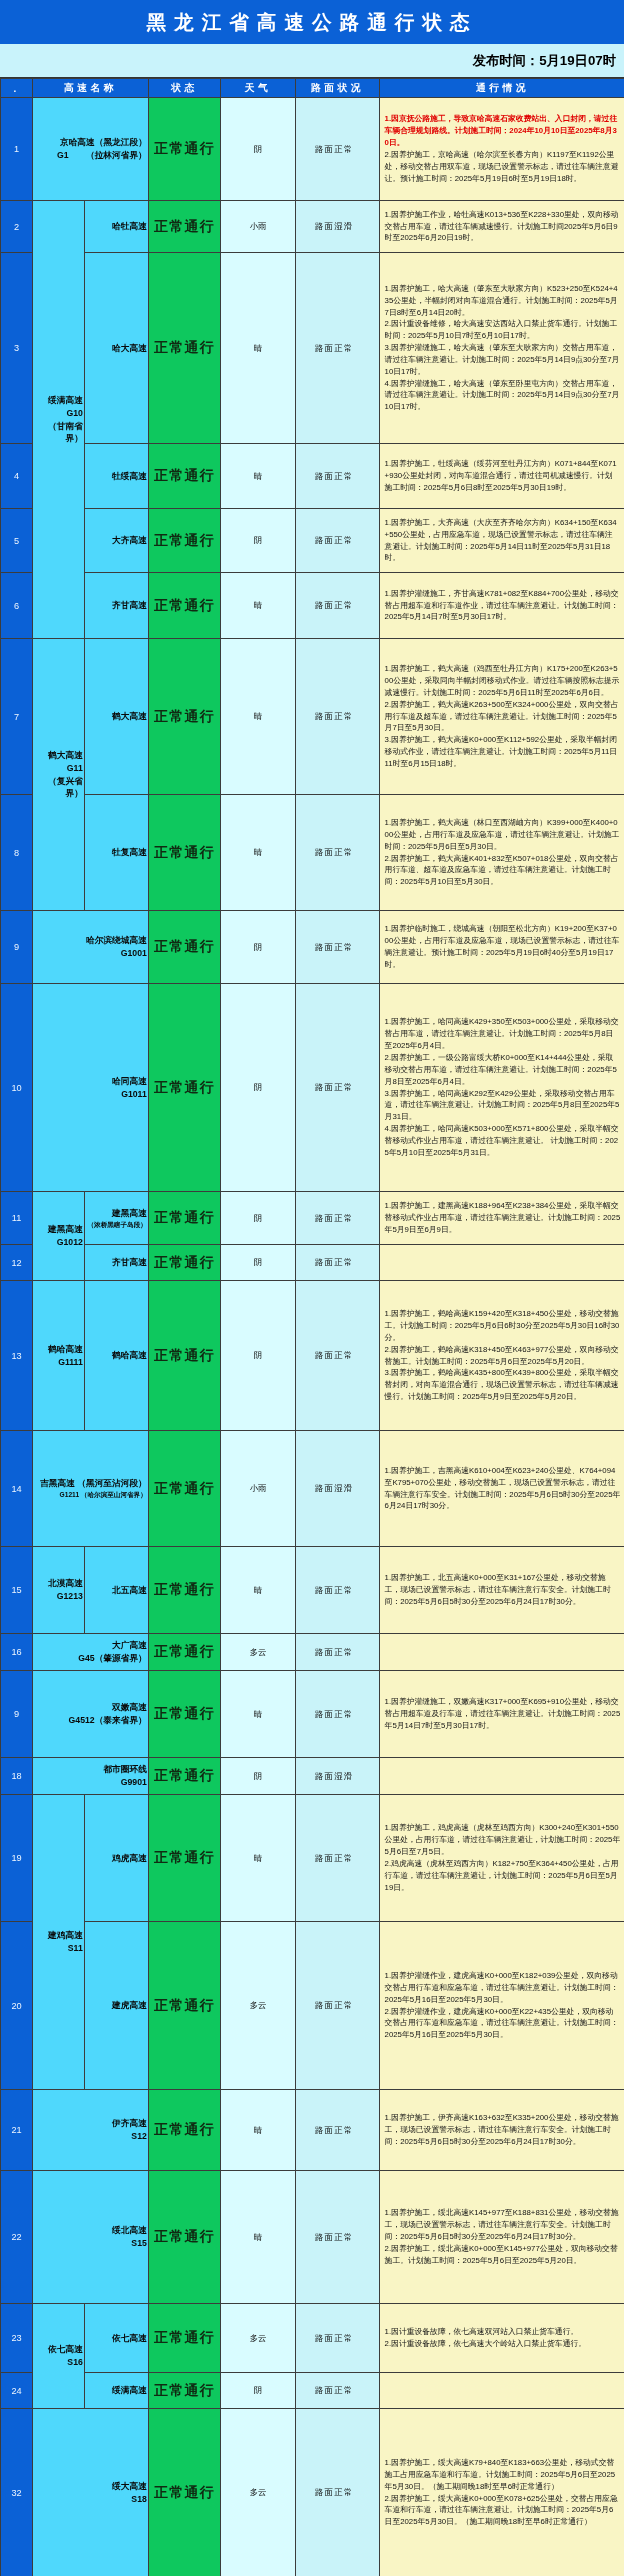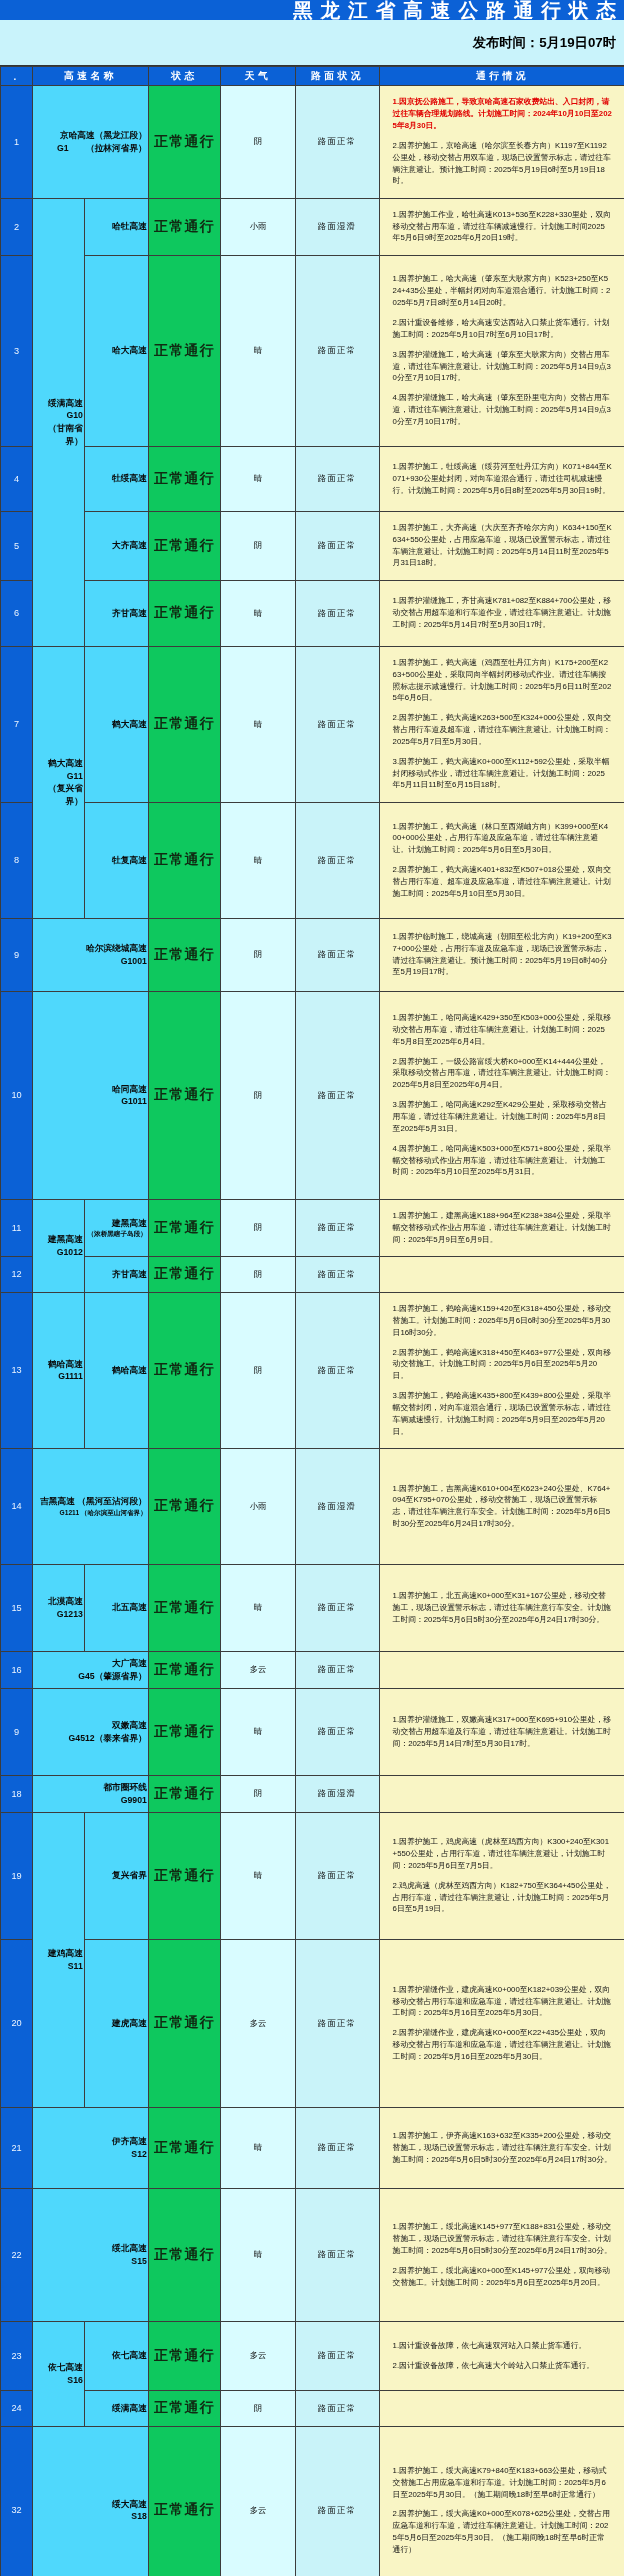--- a/index.html
+++ b/index.html
@@ -1,31 +1,31 @@
 <!DOCTYPE html>
 <html style="font-size:9.2px"><head>
 <meta charset="utf-8">
 <style>
   html,body{margin:0;padding:0;background:#ffffff;}
   body{width:624px;font-family:"Liberation Sans","DejaVu Sans",sans-serif;color:#111;}
-  .title-bar{background:#0b61d6;height:20px;display:flex;align-items:center;justify-content:flex-end;}
+  .title-bar{background:#0b61d6;height:44px;display:flex;align-items:center;justify-content:center;}
   .title-bar h1{margin:0;color:#ffffff;font-size:19.6px;font-weight:bold;letter-spacing:8px;}
-  .pub-bar{background:#c9f3fb;height:46px;display:flex;align-items:center;justify-content:flex-end;padding-right:8px;box-sizing:border-box;border-bottom:1.2px solid #333;}
+  .pub-bar{background:#c9f3fb;height:34px;display:flex;align-items:center;justify-content:flex-end;padding-right:8px;box-sizing:border-box;border-bottom:1.2px solid #333;}
   .pub-bar span{font-size:13.3px;font-weight:bold;color:#000;}
   table{border-collapse:collapse;width:624px;table-layout:fixed;}
   td,th{border:0.6px solid #3c3c3c;vertical-align:middle;word-break:break-all;}
   th{background:#0b61d6;color:#fff;font-size:9.8px;font-weight:bold;height:16px;letter-spacing:3.5px;}
   .col-index{background:#0b61d6;color:#eef6ff;text-align:center;font-size:9.2px;}
   .col-name{background:#4fd8fc;text-align:right;font-size:8.7px;font-weight:600;color:#0a0a0a;line-height:1.45;padding:1.2px;}
   .col-name .small{font-size:6.6px;font-weight:600;}
   .col-status{background:#0ec85e;text-align:center;font-size:14px;font-weight:600;color:#102a12;letter-spacing:1.2px;}
   .col-weather{background:#d9fcff;text-align:center;font-size:8.4px;color:#111;}
-  .col-road{background:#c9f3f9;text-align:center;font-size:8.4px;color:#111;padding-left:0;letter-spacing:1.2px;}
+  .col-road{background:#c9f3f9;text-align:left;font-size:8.4px;color:#111;padding-left:19px;letter-spacing:1.2px;}
   .col-traffic{background:#f9f5c5;font-size:7.8px;line-height:1.52;padding:2.3px 4.6px;text-align:left;color:#141414;}
-  .col-traffic .item{margin:8px;}
+  .col-traffic .item{margin:0;}
   .col-traffic .red{color:#e00000;font-weight:bold;}
 </style>
 </head>
 <body>
 
 <div class="title-bar">
   <h1>黑龙江省高速公路通行状态</h1>
 </div>
 
 <div class="pub-bar">
@@ -305,21 +305,21 @@
         <td class="col-road">路面湿滑</td>
         <td class="col-traffic"></td>
       </tr>
       <tr style="height: 127px;">
         <td class="col-index">19</td>
         <td class="col-name" rowspan="2">
           <div>建鸡高速</div>
           <div>S11</div>
         </td>
         <td class="col-name">
-          <div>复兴省界</div>
+          <div>鸡虎高速</div>
         </td>
         <td class="col-status">正常通行</td>
         <td class="col-weather">晴</td>
         <td class="col-road">路面正常</td>
         <td class="col-traffic">
           <div class="item">1.因养护施工，鸡虎高速（虎林至鸡西方向）K300+240至K301+550公里处，占用行车道，请过往车辆注意避让，计划施工时间：2025年5月6日至7月5日。</div>
           <div class="item">2.鸡虎高速（虎林至鸡西方向）K182+750至K364+450公里处，占用行车道，请过往车辆注意避让，计划施工时间：2025年5月6日至5月19日。</div>
         </td>
       </tr>
       <tr style="height: 168px;">

